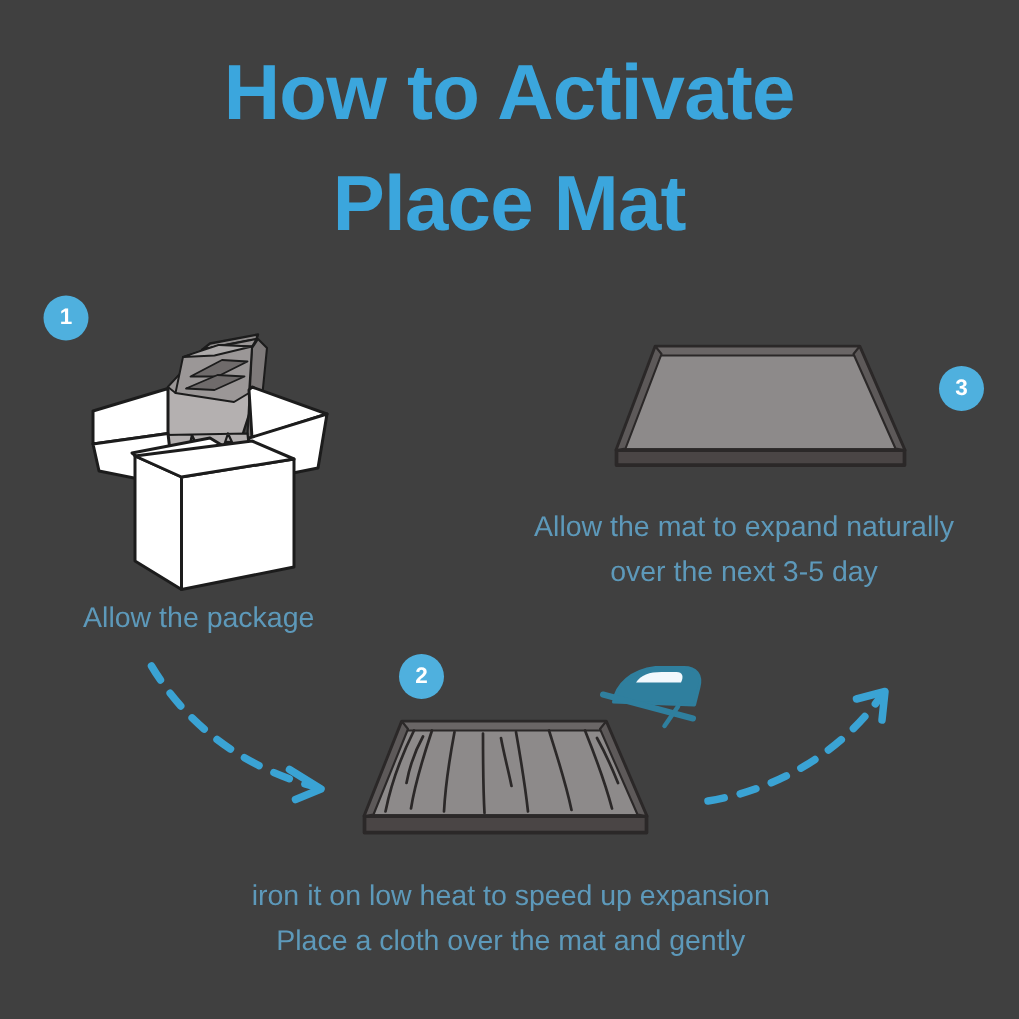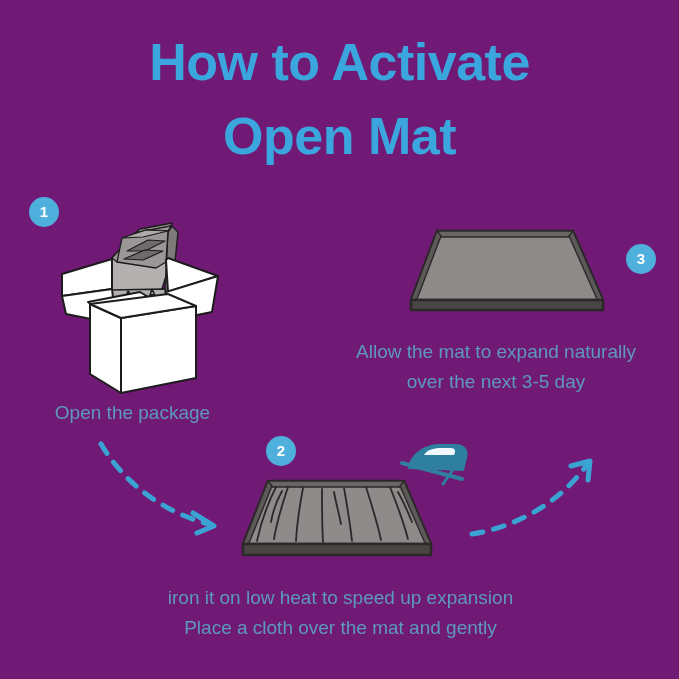--- a/index.html
+++ b/index.html
@@ -10,21 +10,21 @@
     width: 679px;
     height: 679px;
     background: #f1f8fd;
     font-family: "Liberation Sans", sans-serif;
     overflow: hidden;
   }
   #infographic {
     position: relative;
     width: 679px;
     height: 679px;
-    background: #701a75;
+    background: #404040;
   }
 
   
   .title {
     position: absolute;
     left: 0;
     top: 26px;
     width: 679px;
     text-align: center;
     color: #3ba6dd;
@@ -89,21 +89,21 @@
     pointer-events: none;
   }
 </style>
 </head>
 <body>
 
 <div id="infographic">
 
   <div class="title">
     <span class="title-line">How to Activate</span>
-    <span class="title-line">Open Mat</span>
+    <span class="title-line">Place Mat</span>
   </div>
 
   <svg class="art" viewBox="0 0 679 679">
 
     <g>
 
       <g>
         <path d="M108 293 L112 258 L135 233 L166 227 L171 226 L172 258 L160 295 Z" fill="#b4b0b0" stroke="#1c1c1c" stroke-width="1.6" stroke-linejoin="round"></path>
         <path d="M171 226 L166 227 L135 233 L140 229 L172 223 Z" fill="#8f8c8c" stroke="#1c1c1c" stroke-width="1.6" stroke-linejoin="round"></path>
         <path d="M112 258 L135 233 L166 227 L171 226 L168 231 L139 237 L117 262 Z" fill="#9a9696" stroke="#1c1c1c" stroke-width="1.2" stroke-linejoin="round"></path>
@@ -178,21 +178,21 @@
       <path d="M472 534 C516 527 559 503 586 466" fill="none" stroke="#3aa3d4" stroke-width="5" stroke-linecap="round" stroke-dasharray="11 11"></path>
       <path d="M571 466 L590 461 L588 480" fill="none" stroke="#3aa3d4" stroke-width="5" stroke-linecap="round" stroke-linejoin="round"></path>
     </g>
   </svg>
 
   <div class="badge" id="badge-1">1</div>
   <div class="badge" id="badge-2">2</div>
   <div class="badge" id="badge-3">3</div>
 
   <div class="caption" id="caption-1">
-    <span class="caption-line">Open the package</span>
+    <span class="caption-line">Allow the package</span>
   </div>
 
   <div class="caption" id="caption-2">
     <span class="caption-line">iron it on low heat to speed up expansion</span>
     <span class="caption-line">Place a cloth over the mat and gently</span>
   </div>
 
   <div class="caption" id="caption-3">
     <span class="caption-line">Allow the mat to expand naturally</span>
     <span class="caption-line">over the next 3-5 day</span>

